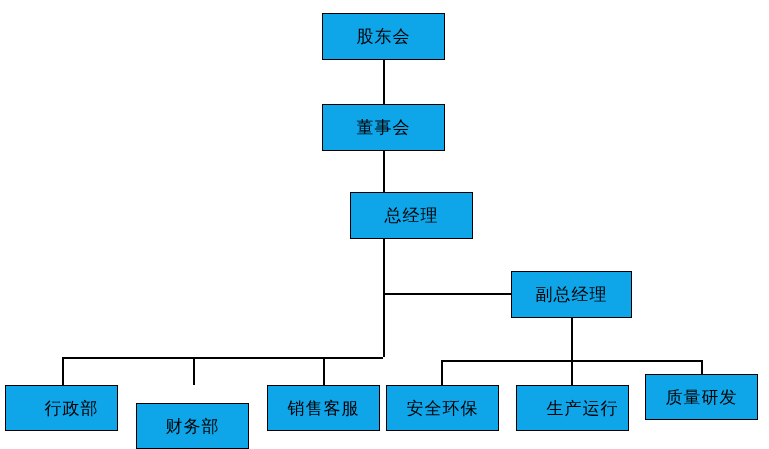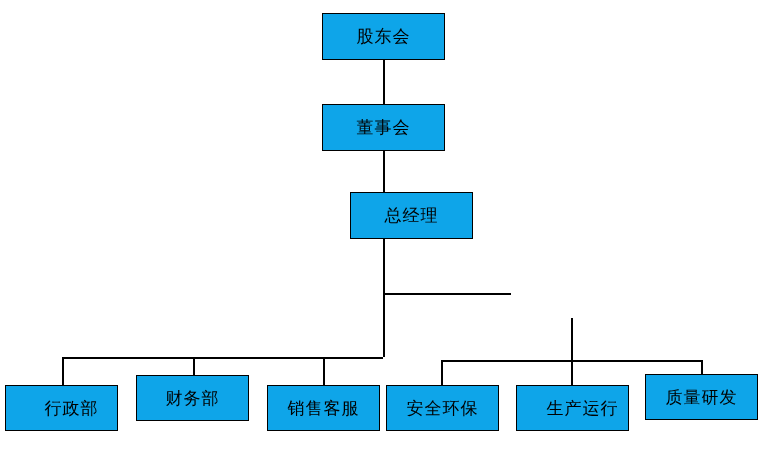--- a/index.html
+++ b/index.html
@@ -69,26 +69,29 @@
   </div>
 
   <div class="node" style="left:322px; top:104px; width:123px; height:47px;">
     <span class="node-label">董事会</span>
   </div>
 
   <div class="node" style="left:322px; top:192px; width:123px; height:47px;margin-left:28px;">
     <span class="node-label">总经理</span>
   </div>
 
+  <div class="node" style="left:511px; top:271px; width:121px; height:47px;">
+    <span class="node-label">副总经理</span>
+  </div>
 
   <div class="node" style="left:5px; top:385px; width:113px; height:46px;padding-left:20px;">
     <span class="node-label">行政部</span>
   </div>
 
-  <div class="node" style="left:136px; top:375px; width:113px; height:46px;text-align:center;">
+  <div class="node" style="left:136px; top:403px; width:113px; height:46px;text-align:center;">
     <span class="node-label">财务部</span>
   </div>
 
   <div class="node" style="left:267px; top:385px; width:113px; height:46px;">
     <span class="node-label">销售客服</span>
   </div>
 
   <div class="node" style="left:386px; top:385px; width:113px; height:46px;">
     <span class="node-label">安全环保</span>
   </div>

